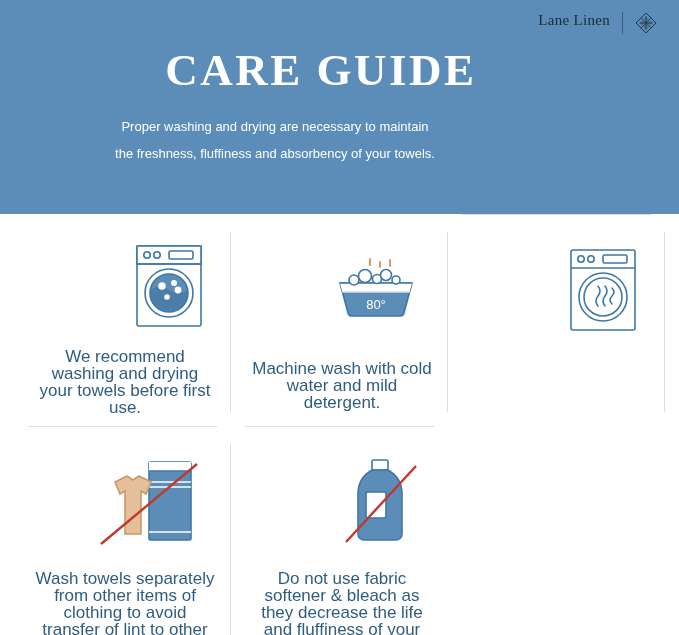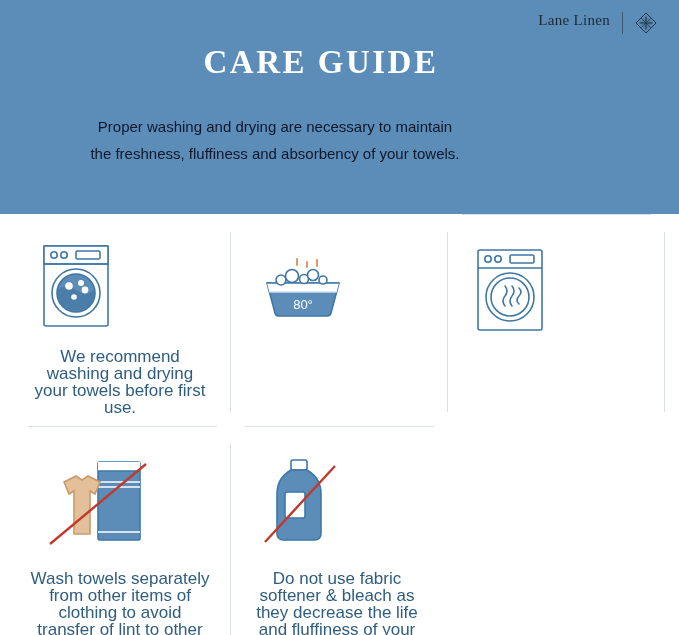--- a/index.html
+++ b/index.html
@@ -49,52 +49,52 @@
     height: 22px;
     position: relative;
   }
   .guide-title {
     position: absolute;
     top: 44px;
     left: 0;
     width: 642px;
     text-align: center;
     font-family: "Liberation Serif", serif;
-    font-size: 33px;
+    font-size: 45px;
     font-weight: 700;
     letter-spacing: 2.5px;
     color: #ffffff;
   }
   .guide-sub {
     position: absolute;
     top: 113px;
     left: 0;
     width: 550px;
     text-align: center;
-    font-size: 15px;
+    font-size: 13px;
     line-height: 27px;
-    color: #0f172a;
+    color: #ffffff;
     font-weight: 400;
   }
   .guide-sub span { display: block; }
 
   
   .grid {
     width: 679px;
     padding: 0 14px;
     display: grid;
     grid-template-columns: 1fr 1fr 1fr;
     grid-template-rows: 212px auto;
   }
   .cell {
     position: relative;
     padding: 24px 16px 10px 16px;
     display: flex;
     flex-direction: column;
-    align-items: flex-start;
+    align-items: flex-end;
   }
   .cell.div-right::after {
     content: "";
     position: absolute;
     right: 0;
     top: 18px;
     bottom: 14px;
     width: 1px;
     background: #d8dee3;
   }
@@ -192,20 +192,21 @@
             <circle cx="34" cy="27" r="5" fill="#ffffff"></circle>
             <circle cx="45" cy="23" r="6.5" fill="#ffffff"></circle>
             <circle cx="57" cy="26" r="4.5" fill="#ffffff"></circle>
             <circle cx="66" cy="22" r="5.5" fill="#ffffff"></circle>
             <circle cx="76" cy="27" r="4" fill="#ffffff"></circle>
             <path d="M50 12 v-6 M60 14 v-5 M70 13 v-6" stroke="#e08b5a" stroke-width="1.8" stroke-linecap="round"></path>
           </g>
           <text x="56" y="56" text-anchor="middle" font-family="Liberation Sans, sans-serif" font-size="13" fill="#ffffff">80°</text>
         </svg>
       </div>
+      <div class="caption">Machine wash with cold water and mild detergent.</div>
     </div>
 
 
     <div class="cell row2 div-right">
       <div class="icon-wrap">
         <svg width="92" height="96" viewBox="0 0 92 96">
           <g stroke="#3f77a5" stroke-width="1.6" fill="none">
             <rect x="14" y="8" width="64" height="80" rx="2" fill="#ffffff"></rect>
             <line x1="14" y1="26" x2="78" y2="26"></line>
             <circle cx="24" cy="17" r="3.2"></circle>

